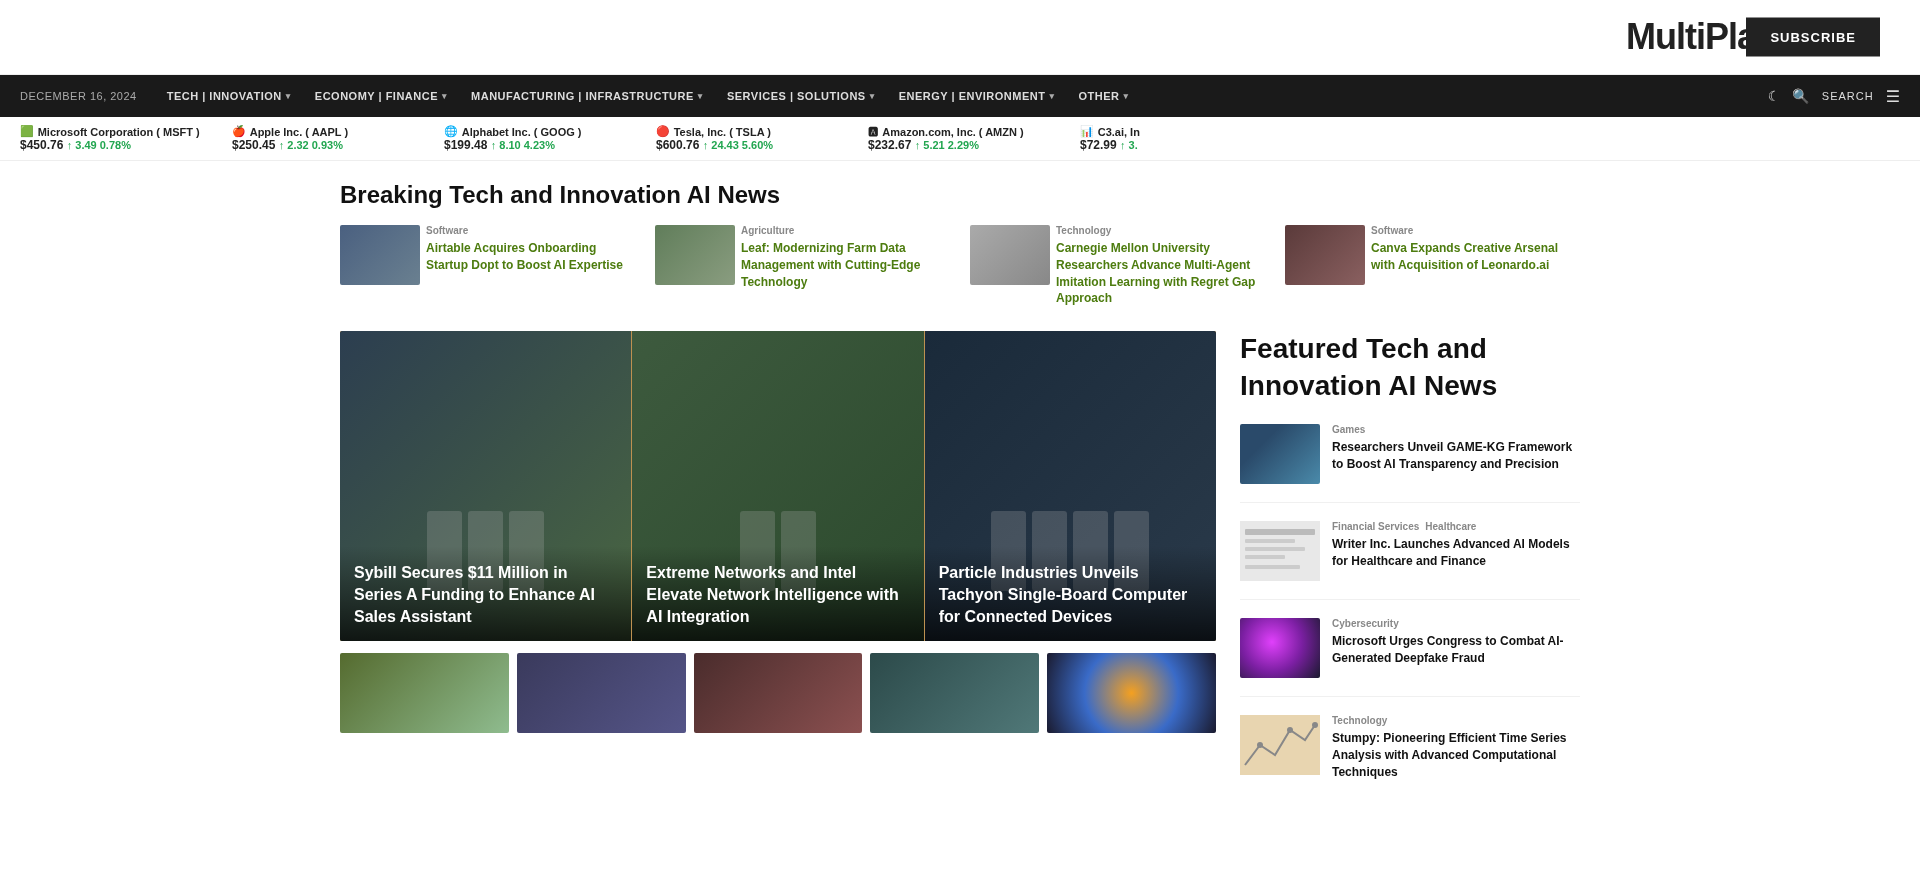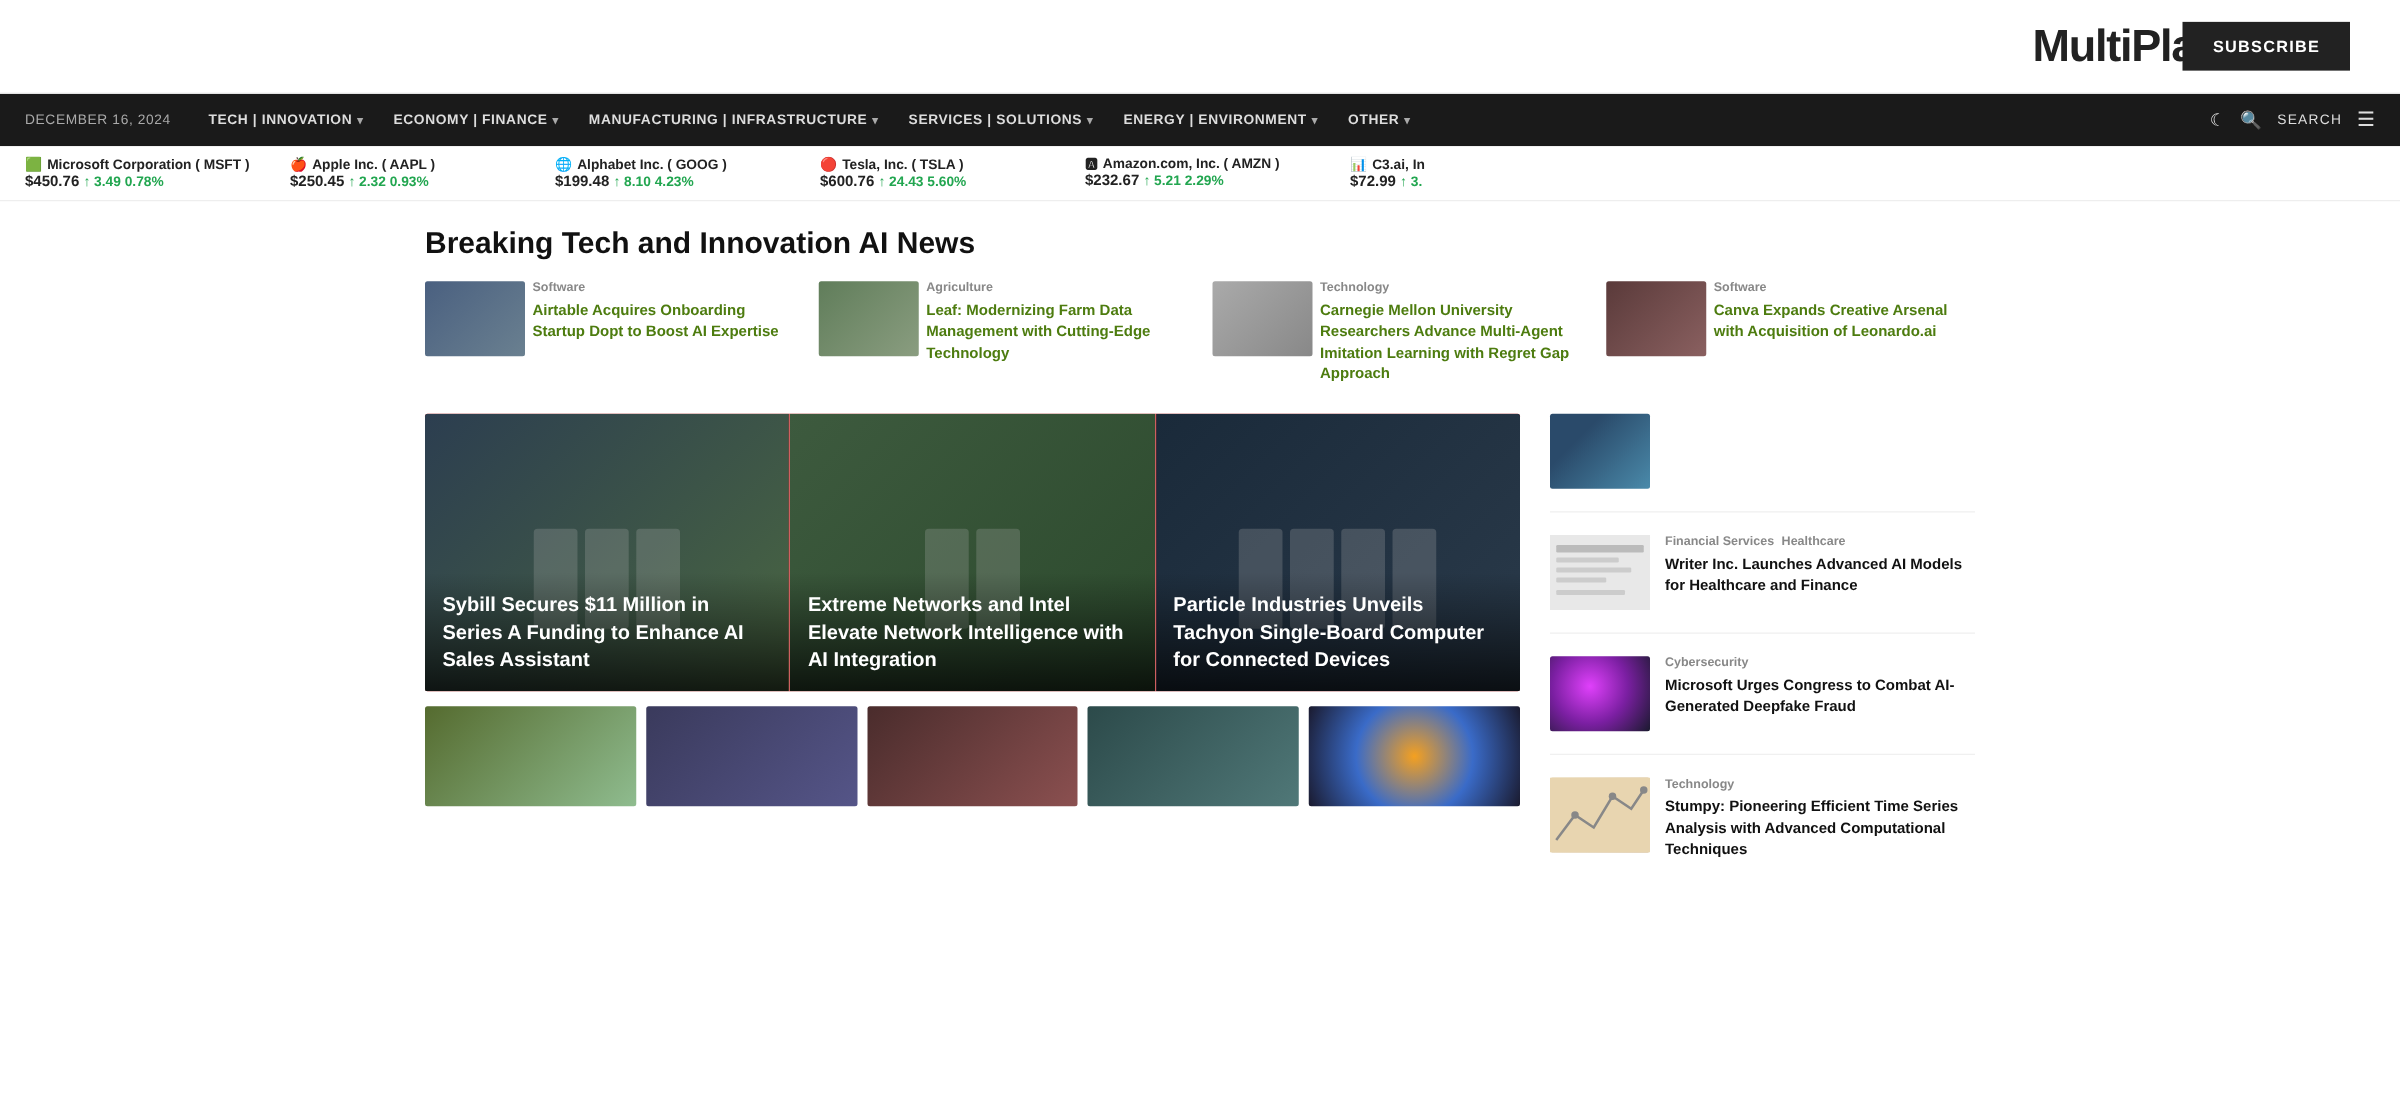--- a/index.html
+++ b/index.html
@@ -39,21 +39,21 @@
     .news-card-content { flex: 1; }
     .news-card-category { font-size: 10px; color: #888; margin-bottom: 4px; font-weight: 600; }
     .news-card-title { font-size: 12px; font-weight: 700; line-height: 1.4; color: #4d7c0f; }
 
     
     .main-content { max-width: 1280px; margin: 0 auto; padding: 0 20px 20px; display: flex; gap: 24px; }
     .main-left { flex: 1; }
     .main-right { width: 340px; flex-shrink: 0; }
 
     
-    .featured-slider { width: 100%; height: 222px; background: #b91c1c; position: relative; overflow: hidden; border-radius: 2px; margin-bottom: 12px; display: flex; }
+    .featured-slider { width: 100%; height: 310px; background: #a16207; position: relative; overflow: hidden; border-radius: 2px; margin-bottom: 12px; display: flex; }
     .slide { flex: 1; position: relative; overflow: hidden; }
     .slide-overlay { position: absolute; bottom: 0; left: 0; right: 0; background: linear-gradient(transparent, rgba(0,0,0,0.75)); padding: 16px 14px 14px; color: #fff; }
     .slide-title { font-size: 16px; font-weight: 700; line-height: 1.35; }
     .slide-divider { width: 1px; background: rgba(255,255,255,0.3); }
     
     .slide-1 { background: linear-gradient(135deg, #2c3e50 0%, #4a6741 100%); }
     .slide-2 { background: linear-gradient(135deg, #3d5a3e 0%, #2c4a2d 100%); }
     .slide-3 { background: linear-gradient(135deg, #1a2a3a 0%, #2a3a4a 100%); }
 
     
@@ -255,23 +255,30 @@
     <div class="thumb-row">
       <div class="thumb thumb-1"></div>
       <div class="thumb thumb-2"></div>
       <div class="thumb thumb-3"></div>
       <div class="thumb thumb-4"></div>
       <div class="thumb thumb-5"></div>
     </div>
   </div>
 
   <div class="main-right">
+    <h2 class="sidebar-title">Featured Tech and Innovation AI News</h2>
 
     <div class="sidebar-article">
       <div class="sidebar-article-img simg-1"></div>
+      <div class="sidebar-article-content">
+        <div class="sidebar-article-cats">
+          <span class="sidebar-article-cat">Games</span>
+        </div>
+        <div class="sidebar-article-title">Researchers Unveil GAME-KG Framework to Boost AI Transparency and Precision</div>
+      </div>
     </div>
 
     <div class="sidebar-article">
       <div class="sidebar-article-img simg-2">
         <svg width="80" height="60" viewBox="0 0 80 60" xmlns="http://www.w3.org/2000/svg">
           <rect width="80" height="60" fill="#e8e8e8"></rect>
           <rect x="5" y="8" width="70" height="6" rx="1" fill="#bbb"></rect>
           <rect x="5" y="18" width="50" height="4" rx="1" fill="#ccc"></rect>
           <rect x="5" y="26" width="60" height="4" rx="1" fill="#ccc"></rect>
           <rect x="5" y="34" width="40" height="4" rx="1" fill="#ccc"></rect>

